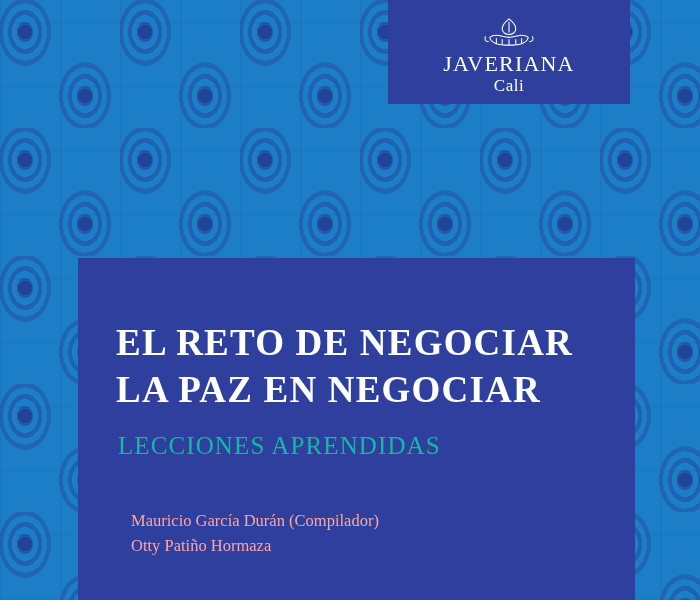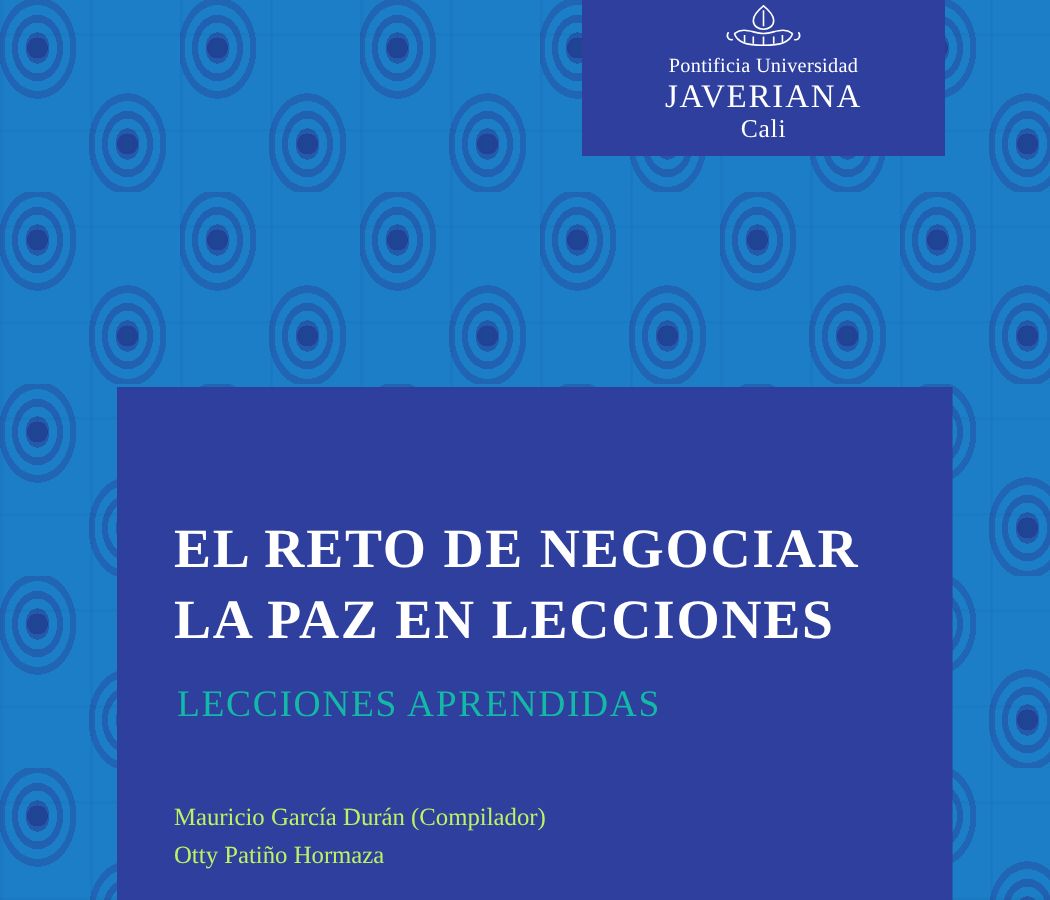--- a/index.html
+++ b/index.html
@@ -89,45 +89,45 @@
 
   
   .title-panel {
     position: absolute;
     left: 78px;
     top: 258px;
     width: 557px;
     height: 342px;
     background: #2f3f9d;
     box-sizing: border-box;
-    padding: 86px 34px 0 38px;
+    padding: 62px 34px 0 38px;
     color: #ffffff;
   }
   .title {
     font-family: "Liberation Serif", serif;
     font-weight: bold;
     font-size: 37px;
     line-height: 1.27;
     letter-spacing: 1.2px;
     margin: 0;
   }
   .subtitle {
     font-family: "Liberation Serif", serif;
     font-size: 25px;
     letter-spacing: 1.1px;
     margin: 18px 0 0 2px;
     color: #14b8a6;
   }
   .authors {
     margin-top: 48px;
-    margin-left: 0;
+    margin-left: 15px;
     font-family: "Liberation Serif", serif;
     font-size: 16.5px;
     line-height: 1.52;
-    color: #bef264;
+    color: #fca5a5;
   }
   .author-line {
     white-space: nowrap;
   }
 </style>
 </head>
 <body>
 
 <div class="cover">
 
@@ -139,29 +139,28 @@
       <g fill="none" stroke="#ffffff" stroke-width="2.2">
         <path d="M70 6 C 60 14, 56 20, 56 26 C 56 34, 63 38, 70 38 C 77 38, 84 34, 84 26 C 84 20, 80 14, 70 6 Z"></path>
         <path d="M70 12 L70 34"></path>
         <path d="M30 44 C 44 34, 56 44, 70 44 C 84 44, 96 34, 110 44"></path>
         <path d="M30 44 C 34 56, 46 60, 70 60 C 94 60, 106 56, 110 44"></path>
         <path d="M44 46 L44 56 M56 48 L56 58 M70 48 L70 60 M84 48 L84 58 M96 46 L96 56"></path>
         <path d="M22 42 C 18 48, 22 54, 28 52"></path>
         <path d="M118 42 C 122 48, 118 54, 112 52"></path>
       </g>
     </svg>
-    <div class="logo-line1">Pontificia Universidad</div>
     <div class="logo-line2">JAVERIANA</div>
     <div class="logo-line3">Cali</div>
   </div>
 
   <div class="title-panel">
     <h1 class="title">
       <span>EL RETO DE NEGOCIAR</span><br>
-      <span>LA PAZ EN LECCIONES</span>
+      <span>LA PAZ EN NEGOCIAR</span>
     </h1>
     <div class="subtitle">LECCIONES APRENDIDAS</div>
     <div class="authors">
       <div class="author-line">Mauricio García Durán (Compilador)</div>
       <div class="author-line">Otty Patiño Hormaza</div>
     </div>
   </div>
 
 </div>
 

